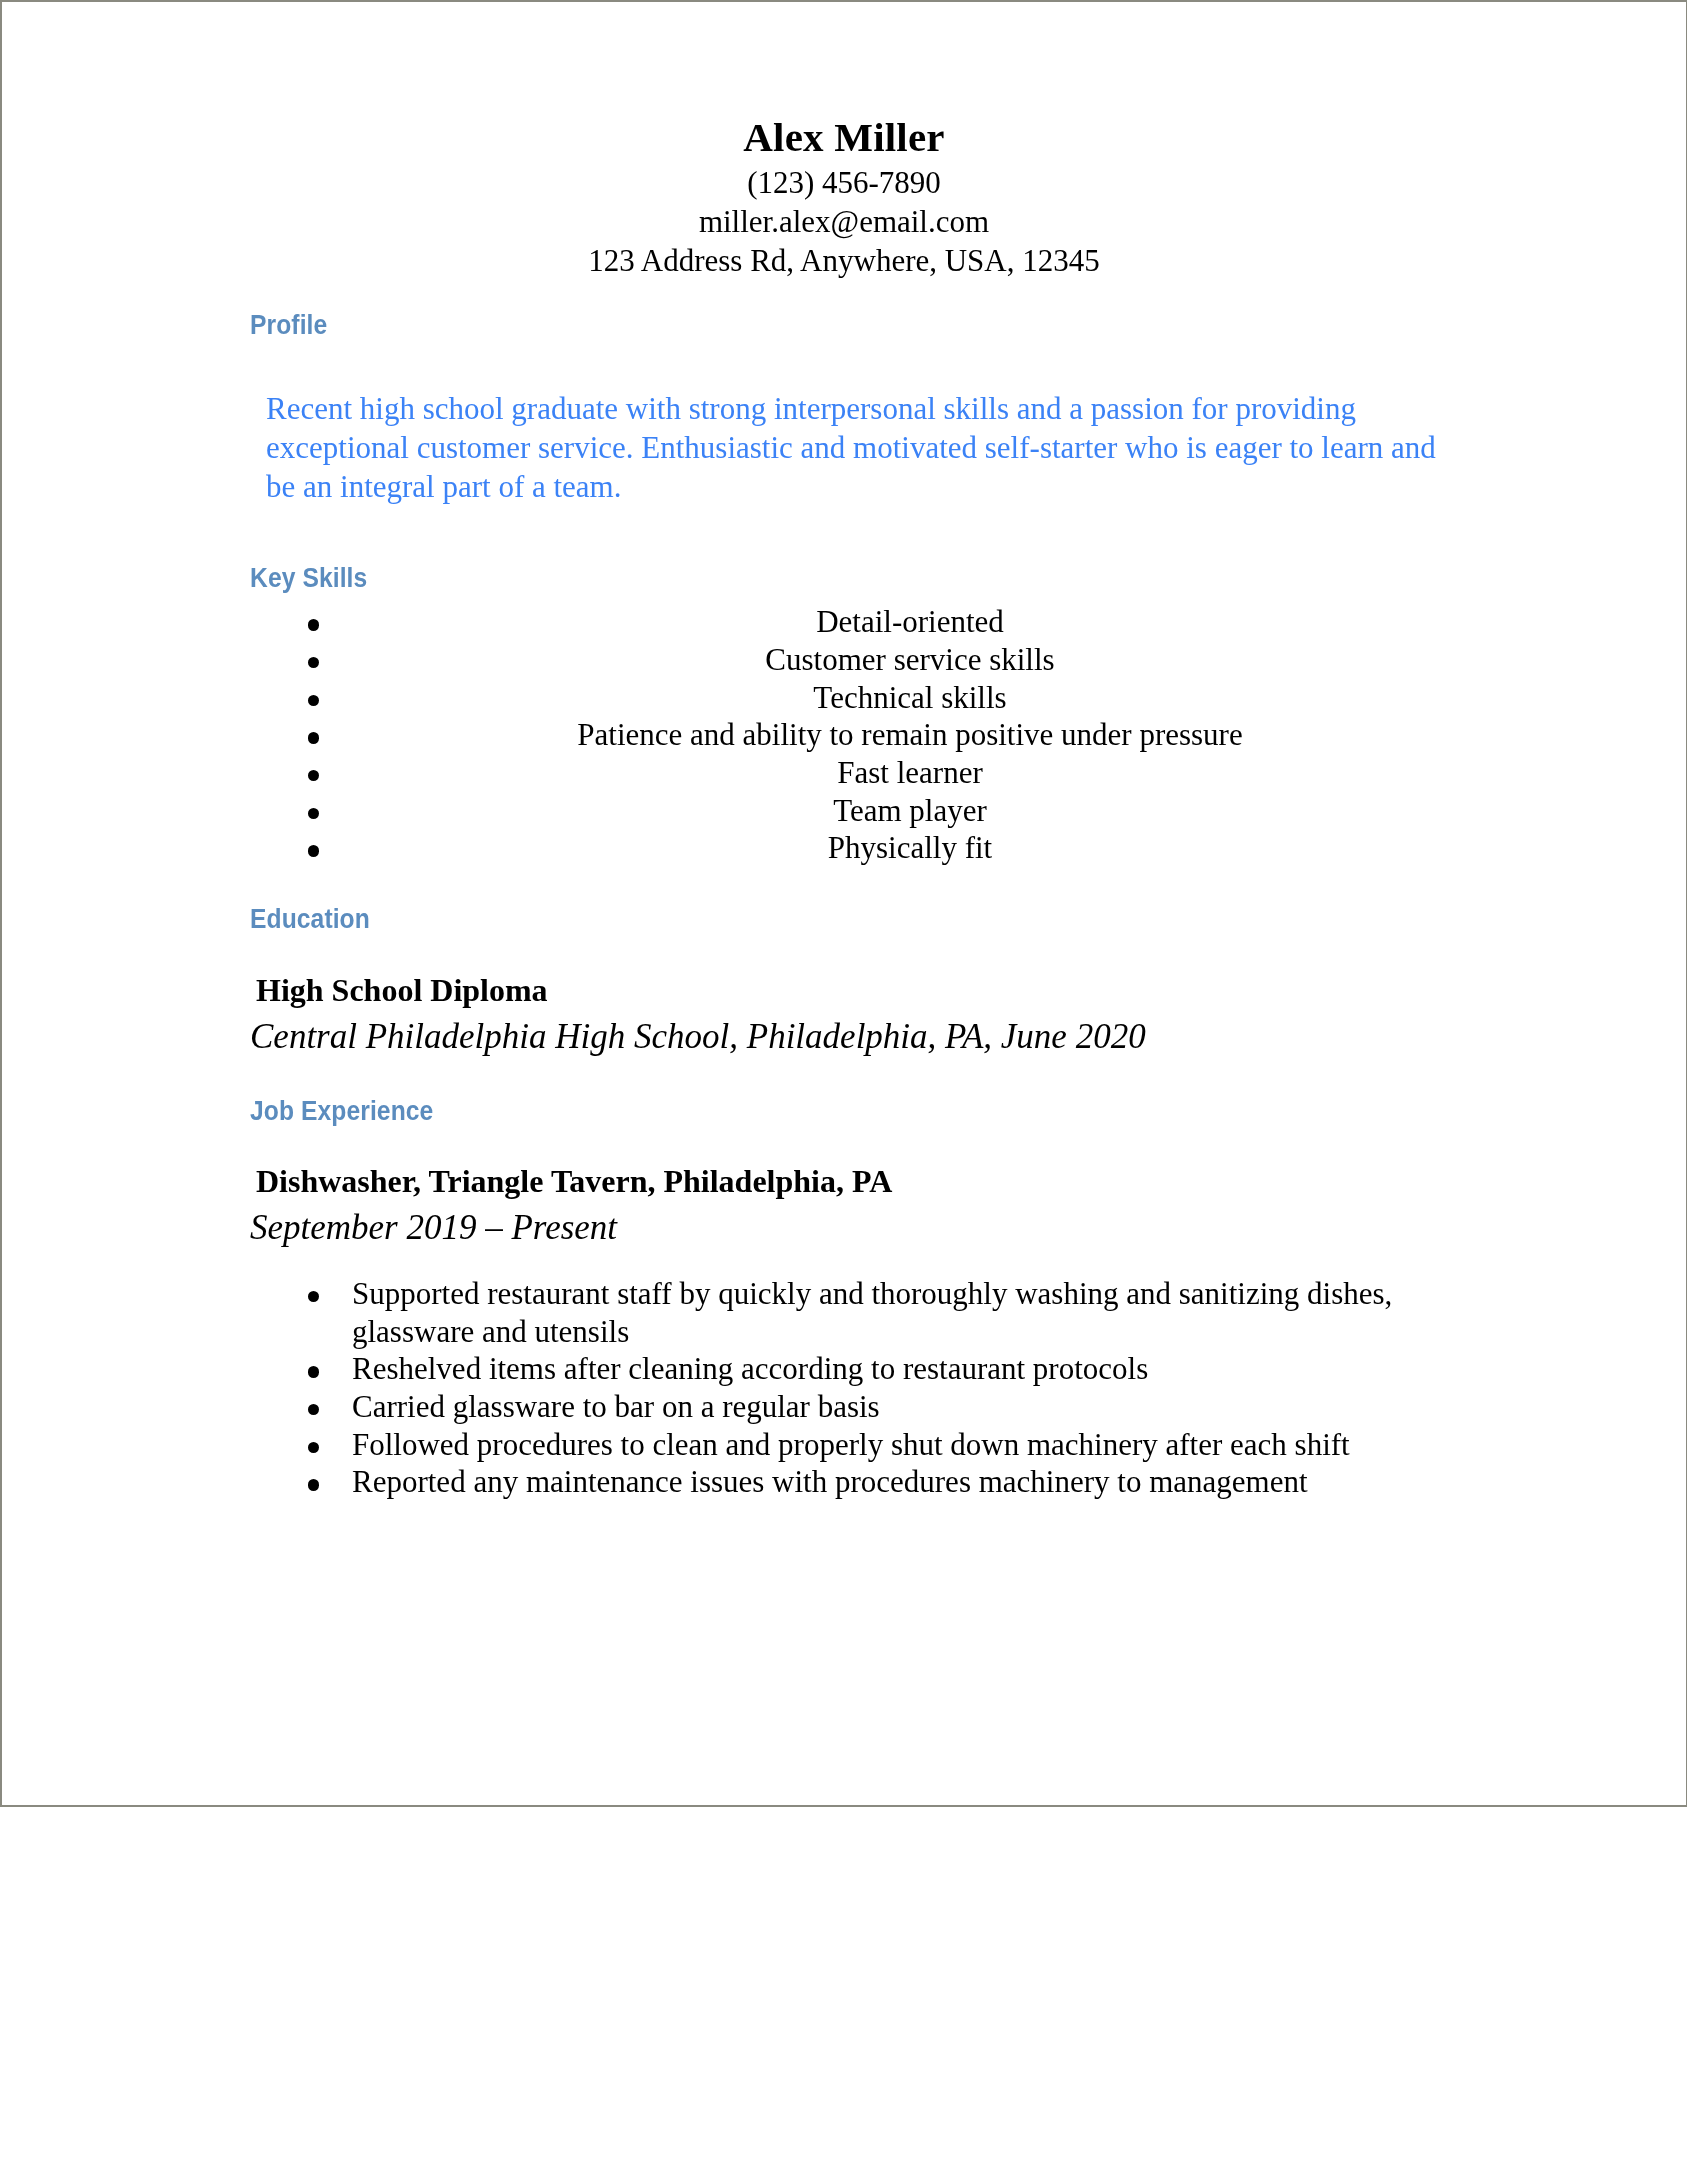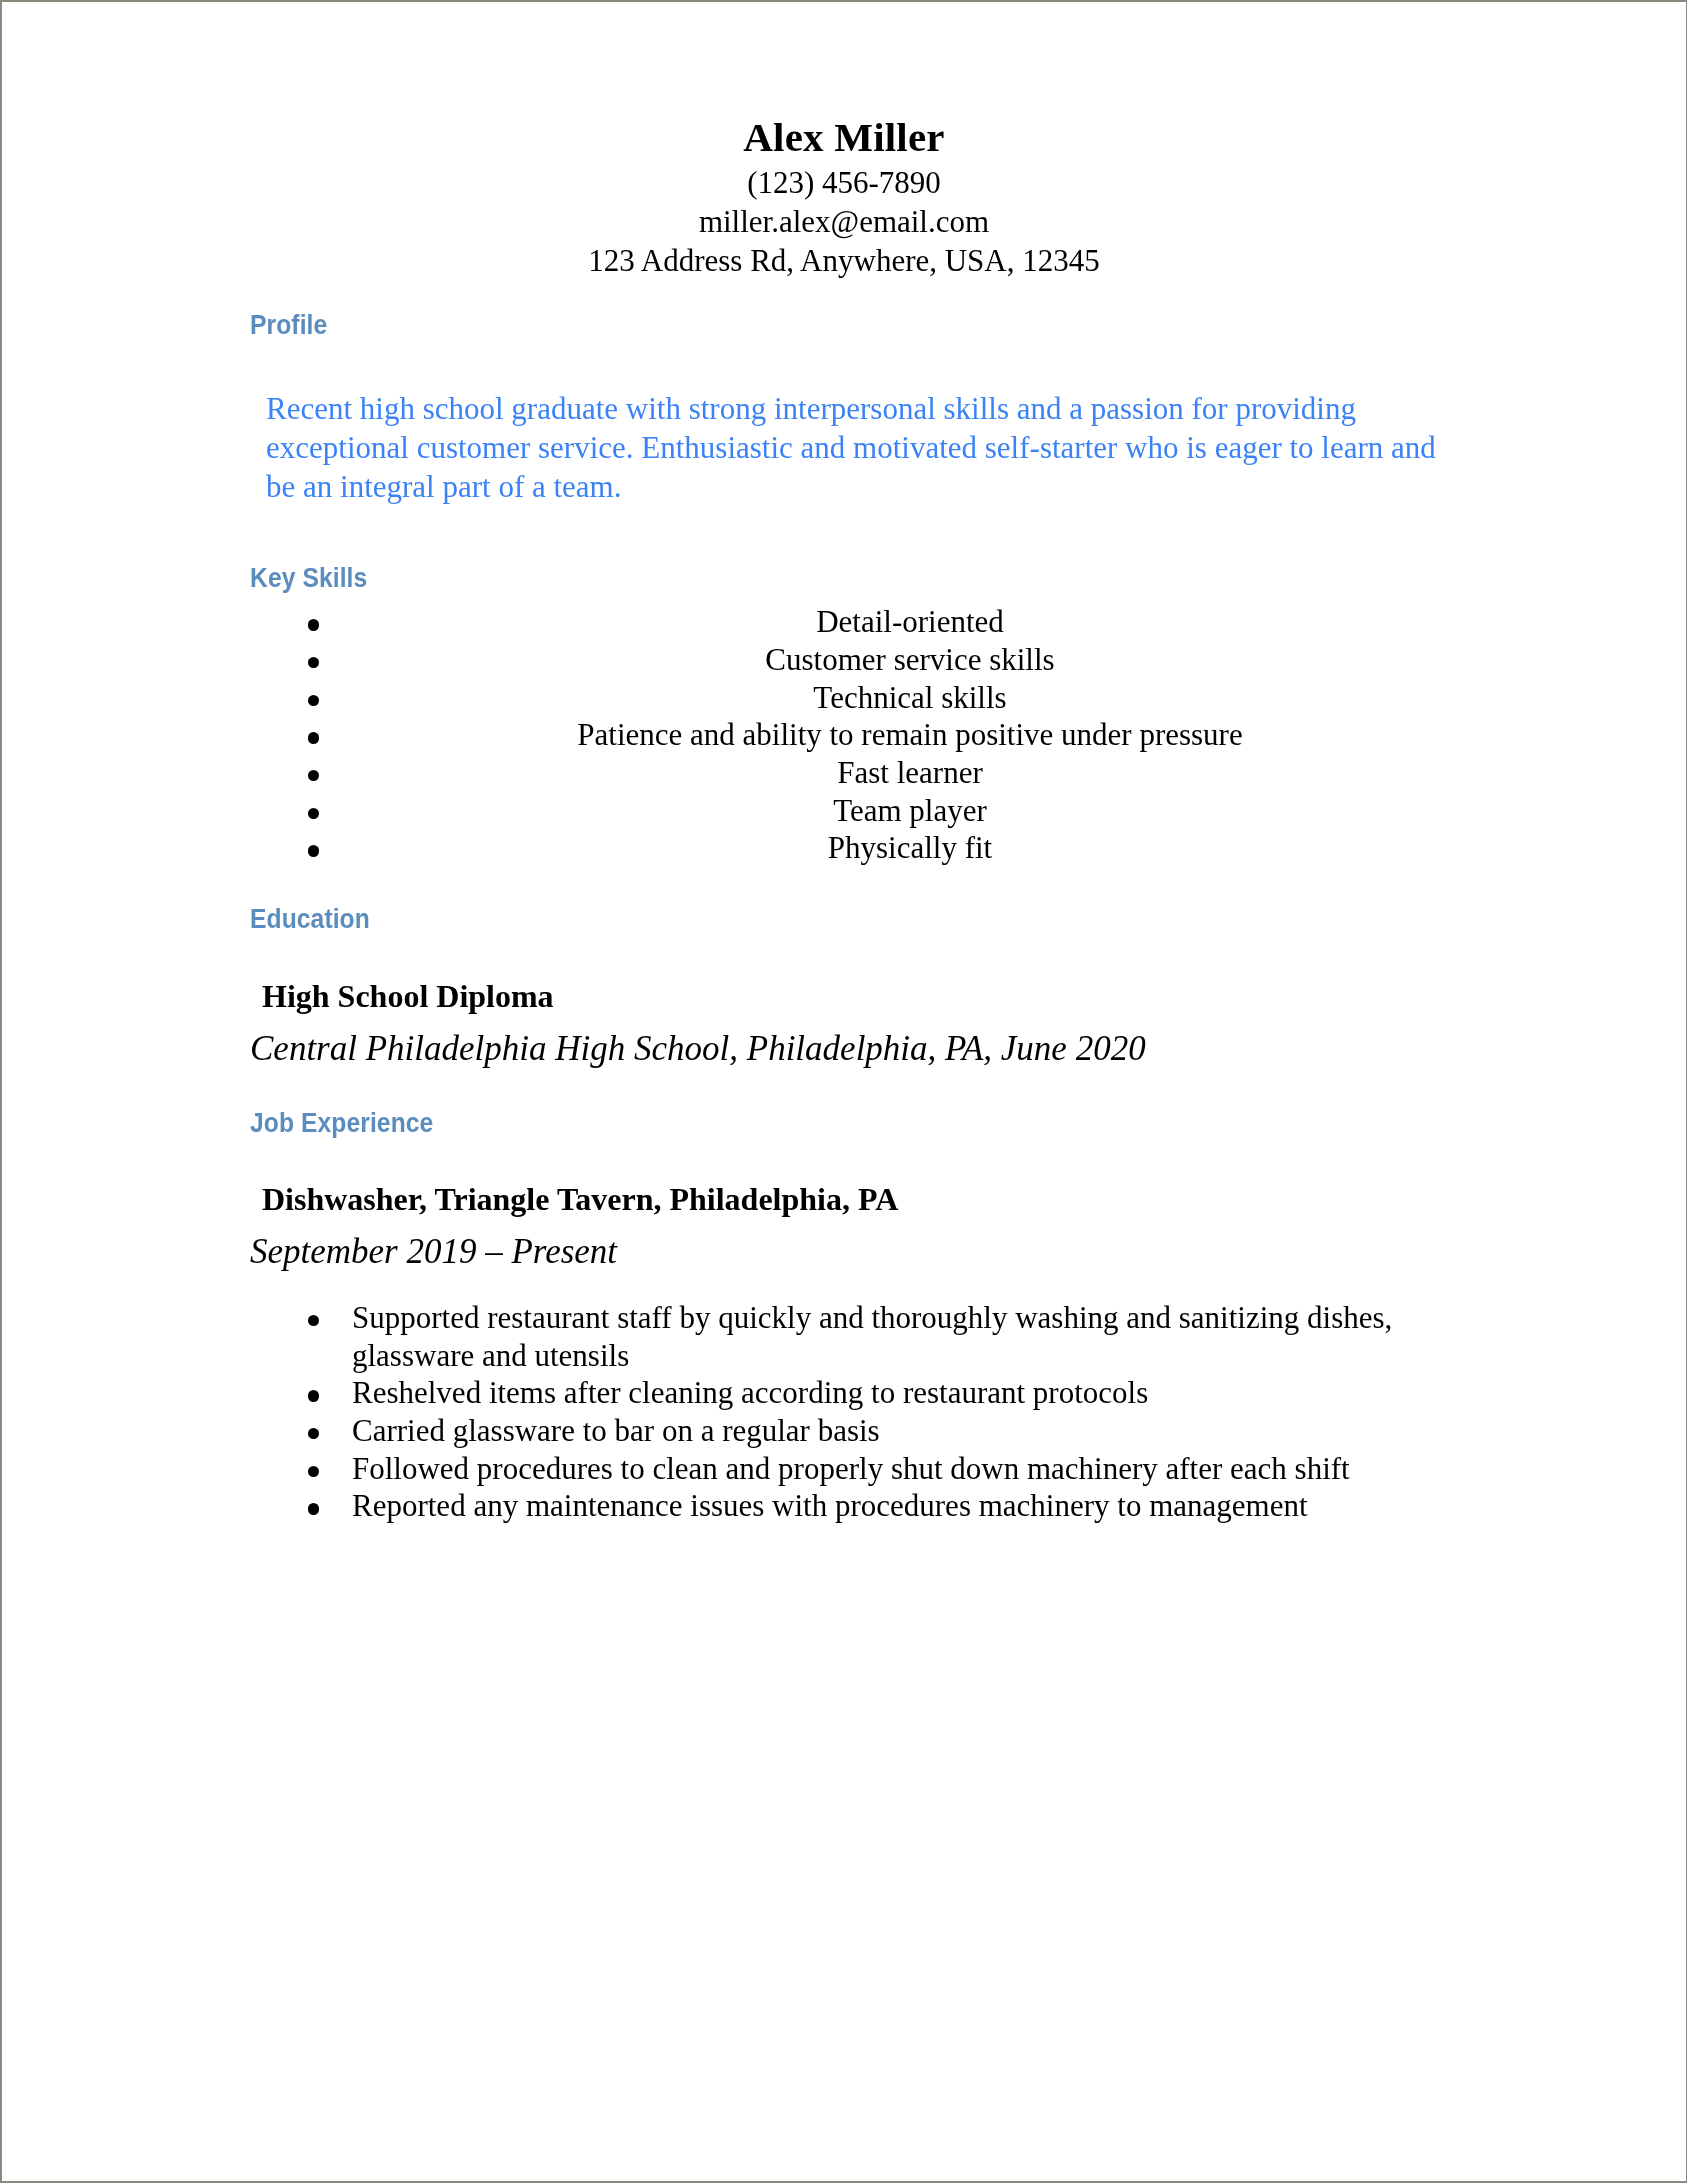--- a/index.html
+++ b/index.html
@@ -10,21 +10,21 @@
   body {
     width: 1688px;
     height: 2183px;
     font-family: "Liberation Serif", "DejaVu Serif", serif;
   }
 
   .page {
     position: relative;
     box-sizing: border-box;
     width: 1688px;
-    height: 2183px;
+    height: 1807px;
     background: #ffffff;
     border: 2px solid #8a8a80;
     overflow: hidden;
   }
 
   .sheet {
     position: absolute;
     left: 0;
     top: 0;
     right: 0;
@@ -115,21 +115,21 @@
   }
   ul.bullets.skills > li { max-width: 1189px; text-align: center; }
   ul.bullets.duties > li { max-width: 1162px; }
 
   
   .entry-title {
     font-weight: bold;
     font-size: 32px;
     line-height: 1.22;
     color: #000000;
-    margin: 12px;
+    margin: 6px;
   }
   .entry-sub {
     font-style: italic;
     font-size: 35px;
     line-height: 1.22;
     color: #000000;
     margin: 0;
   }
 
   .gap-14 { height: 9.2px; }

